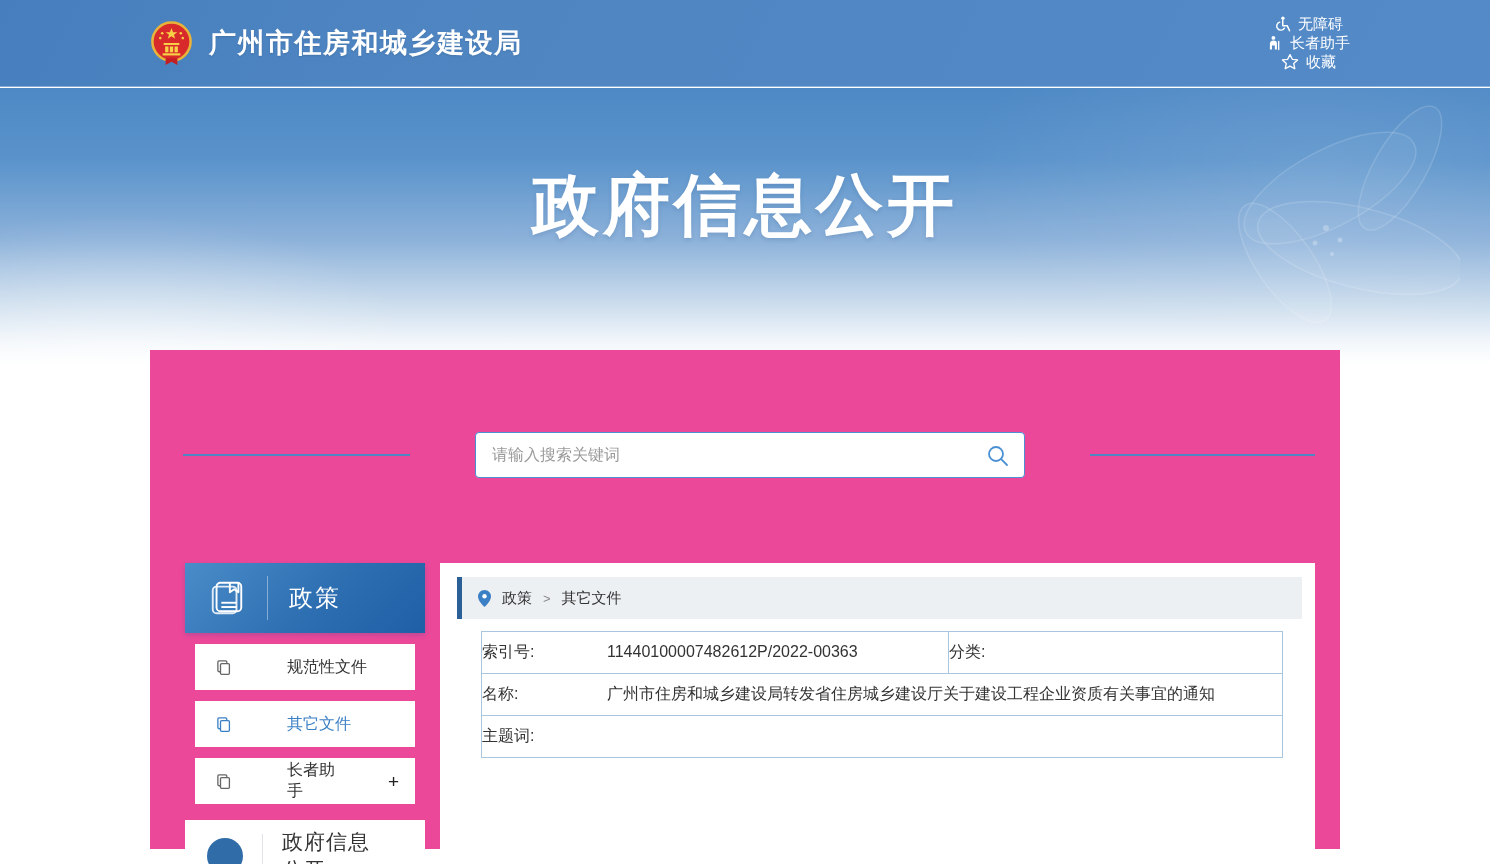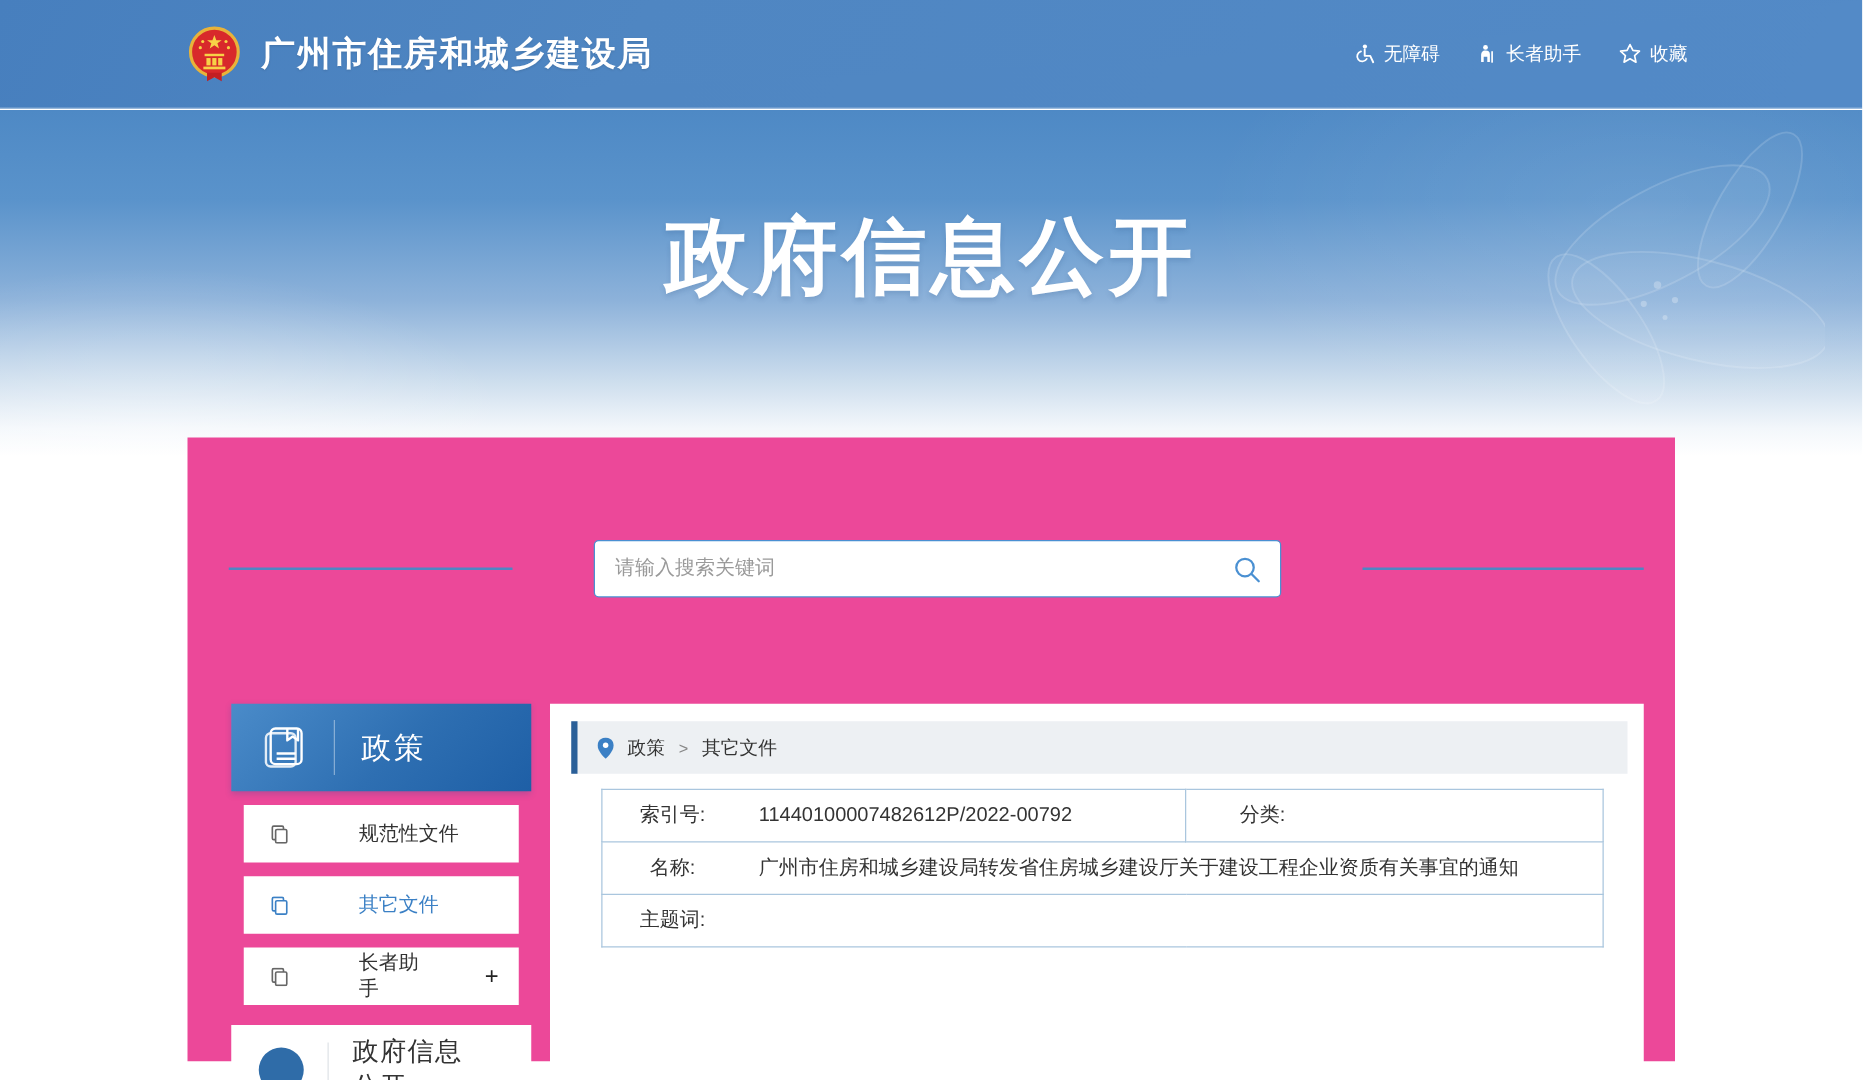--- a/index.html
+++ b/index.html
@@ -11,21 +11,21 @@
   .topbar {
     position:absolute; left:0; top:0; width:1490px; height:87px;
     background:linear-gradient(115deg,#43799b00 0%,#00000000 100%),
                linear-gradient(118deg,#477fbe 0%,#4f86c2 34%,#538ac7 100%);
     border-bottom:1px solid rgba(255,255,255,.35);
     display:flex; align-items:center;
   }
   .topbar-inner { display:flex; align-items:center; width:100%; padding:0 140px 0 148px; }
   .emblem { width:47px; height:47px; flex:0 0 auto; }
   .site-title { color:#fff; font-size:27px; font-weight:bold; letter-spacing:1.5px; margin-left:14px; text-shadow:0 1px 2px rgba(0,0,0,.12); }
-  .top-links { margin-left:auto; display:flex; align-items:flex-end; }
+  .top-links { margin-left:auto; display:flex; align-items:center;flex-direction:column; }
   .top-link { display:flex; align-items:center; color:#fff; font-size:15px; margin-left:30px; cursor:pointer; }
   .top-link svg { margin-right:7px; }
 
   
   .banner {
     position:absolute; left:0; top:88px; width:1490px; height:277px;
     background:
       radial-gradient(420px 200px at 8% 96%, rgba(255,255,255,.35), rgba(255,255,255,0) 70%),
       radial-gradient(500px 260px at 88% 30%, rgba(255,255,255,.10), rgba(255,255,255,0) 70%),
       linear-gradient(180deg,#4e89c5 0%,#5a93cb 26%,#8db2da 55%,#ccdded 78%,#f3f7fb 92%,#ffffff 100%);
@@ -91,21 +91,21 @@
   }
   .crumbbar .pin { margin-right:11px; display:flex; }
   .crumb-link { font-size:15px; color:#333; cursor:pointer; }
   .crumb-sep { margin:0 11px; color:#888; font-size:13px; }
 
   table.meta { border-collapse:collapse; margin:12px 0 0 41px; table-layout:fixed; }
   table.meta td { border:1px solid #aac6de; height:42px; vertical-align:middle; font-size:16px; color:#333; }
   td.c-left  { width:467px; }
   td.c-right { width:334px; }
   td.c-full  { width:801px; }
-  .lbl { display:inline-block; width:112px; text-align:center; color:#333; }
+  .lbl { display:inline-block; width:112px; text-align:left; color:#333; }
   .c-right .lbl { width:122px; }
   .val { margin-left:13px; }
 
   svg { display:block; }
 </style>
 </head>
 <body>
 
 <div class="stage">
 
@@ -248,21 +248,21 @@
         </span>
         <span class="crumb-link">政策</span>
         <span class="crumb-sep">&gt;</span>
         <span class="crumb-link">其它文件</span>
       </div>
 
       <table class="meta">
         <tbody>
           <tr>
             <td class="c-left">
-              <span class="lbl">索引号:</span><span class="val">11440100007482612P/2022-00792</span>
+              <span class="lbl">索引号:</span><span class="val">11440100007482612P/2022-00363</span>
             </td>
             <td class="c-right">
               <span class="lbl">分类:</span><span class="val"></span>
             </td>
           </tr>
           <tr>
             <td class="c-full" colspan="2">
               <span class="lbl">名称:</span><span class="val">广州市住房和城乡建设局转发省住房城乡建设厅关于建设工程企业资质有关事宜的通知</span>
             </td>
           </tr>

